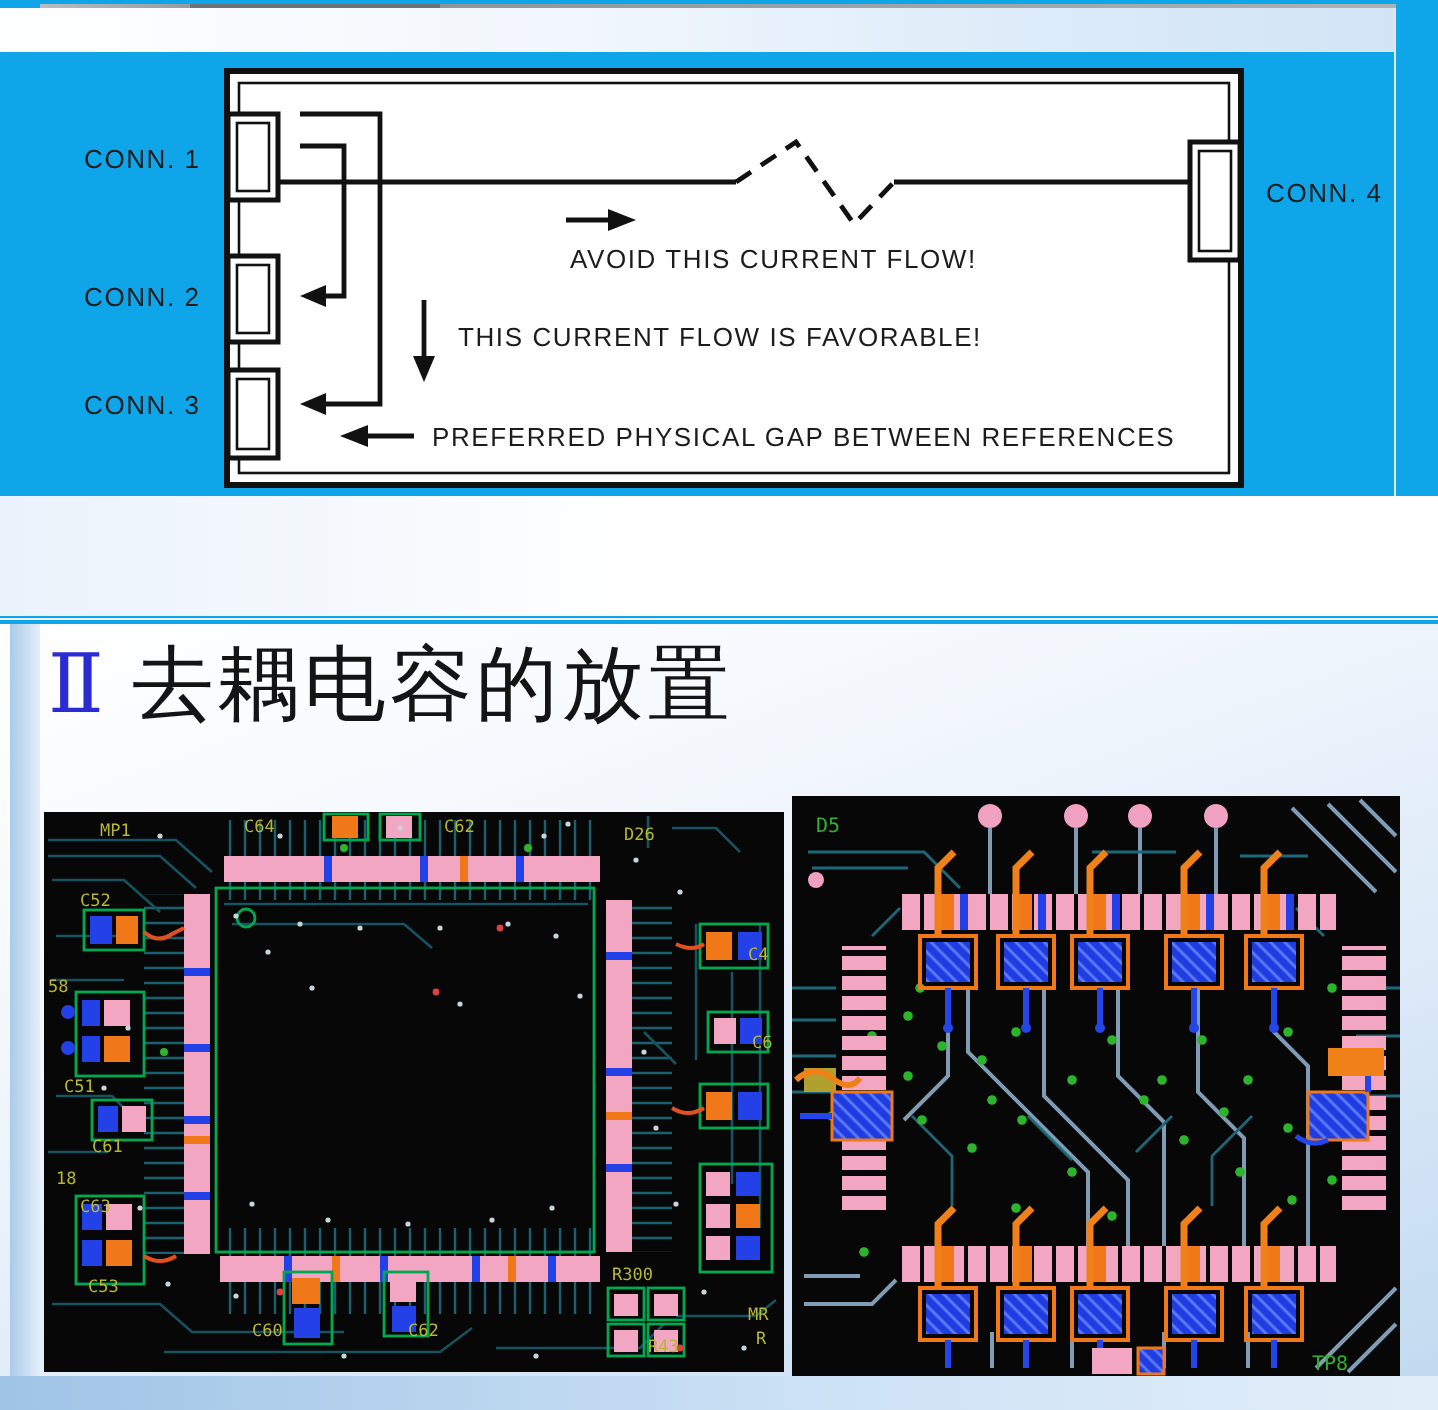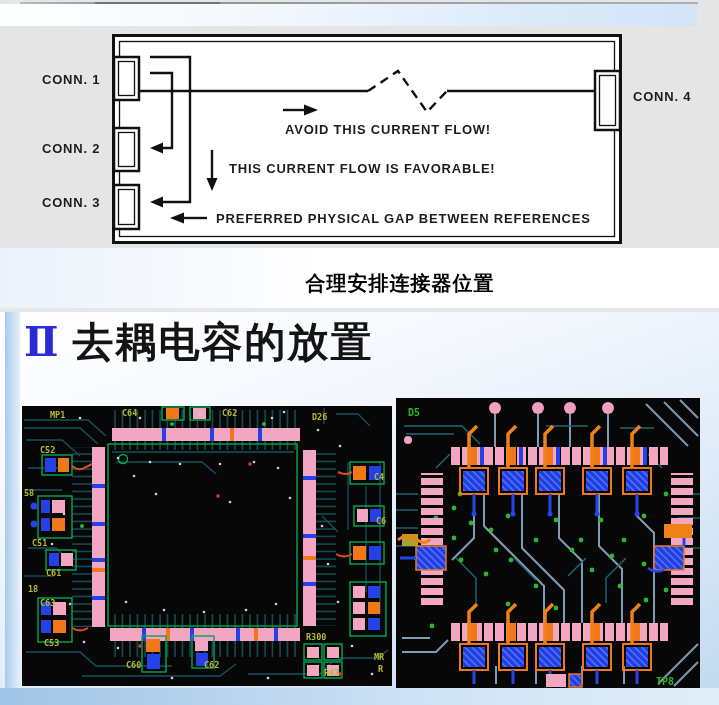--- a/index.html
+++ b/index.html
@@ -1,17 +1,17 @@
 <!DOCTYPE html>
 <html><head>
 <meta charset="utf-8">
 <style>
   html,body{margin:0;padding:0;background:#fff;}
-  .page{position:relative;width:719px;height:705px;background:#e5e5e5;overflow:hidden;
-        font-family:"Liberation Sans",sans-serif;font-weight:bold;}
+  .page{position:relative;width:719px;height:705px;background:#0ea5e9;overflow:hidden;
+        font-family:"Liberation Sans",sans-serif;}
   
   .top-line{position:absolute;left:20px;top:2px;width:678px;height:2px;
             background:linear-gradient(to right,#b6bcc2,#8a9094 15%,#9aa2a8 60%,#aab2b8);}
   .top-line-dark{position:absolute;left:95px;top:2px;width:125px;height:3px;background:#6d7478;}
   .top-band{position:absolute;left:0;top:4px;width:698px;height:22px;
             background:linear-gradient(to right,#feffff 0%,#f2f7fd 40%,#dcebf9 75%,#d2e4f6 100%);}
   .right-edge-line{position:absolute;left:697px;top:4px;width:1px;height:300px;background:#e6e6e6;}
   .slide-divider{position:absolute;left:0;top:309px;width:719px;height:1px;background:#ececec;}
   .s1-left-tint{position:absolute;left:0;top:248px;width:719px;height:60px;
             background:linear-gradient(to right,#eaf2fb 0%,#ffffff 45%);}
@@ -93,21 +93,20 @@
 
     <text class="dg-text" x="42" y="84">CONN. 1</text>
     <text class="dg-text" x="42" y="153">CONN. 2</text>
     <text class="dg-text" x="42" y="207">CONN. 3</text>
     <text class="dg-text" x="633" y="101">CONN. 4</text>
     <text class="dg-text" x="285" y="134">AVOID THIS CURRENT FLOW!</text>
     <text class="dg-text" x="229" y="173">THIS CURRENT FLOW IS FAVORABLE!</text>
     <text class="dg-text" x="216" y="223">PREFERRED PHYSICAL GAP BETWEEN REFERENCES</text>
   </svg>
 
-  <div class="caption">合理安排连接器位置</div>
 
   <div class="slide2"></div>
   <div class="s2-left-strip" style="top:312px;"></div>
   <div class="s2-bottom-strip"></div>
   <div class="slide-divider"></div>
 
   <div class="heading">
     <span class="num">Ⅱ</span><span class="htext">去耦电容的放置</span>
   </div>
 

